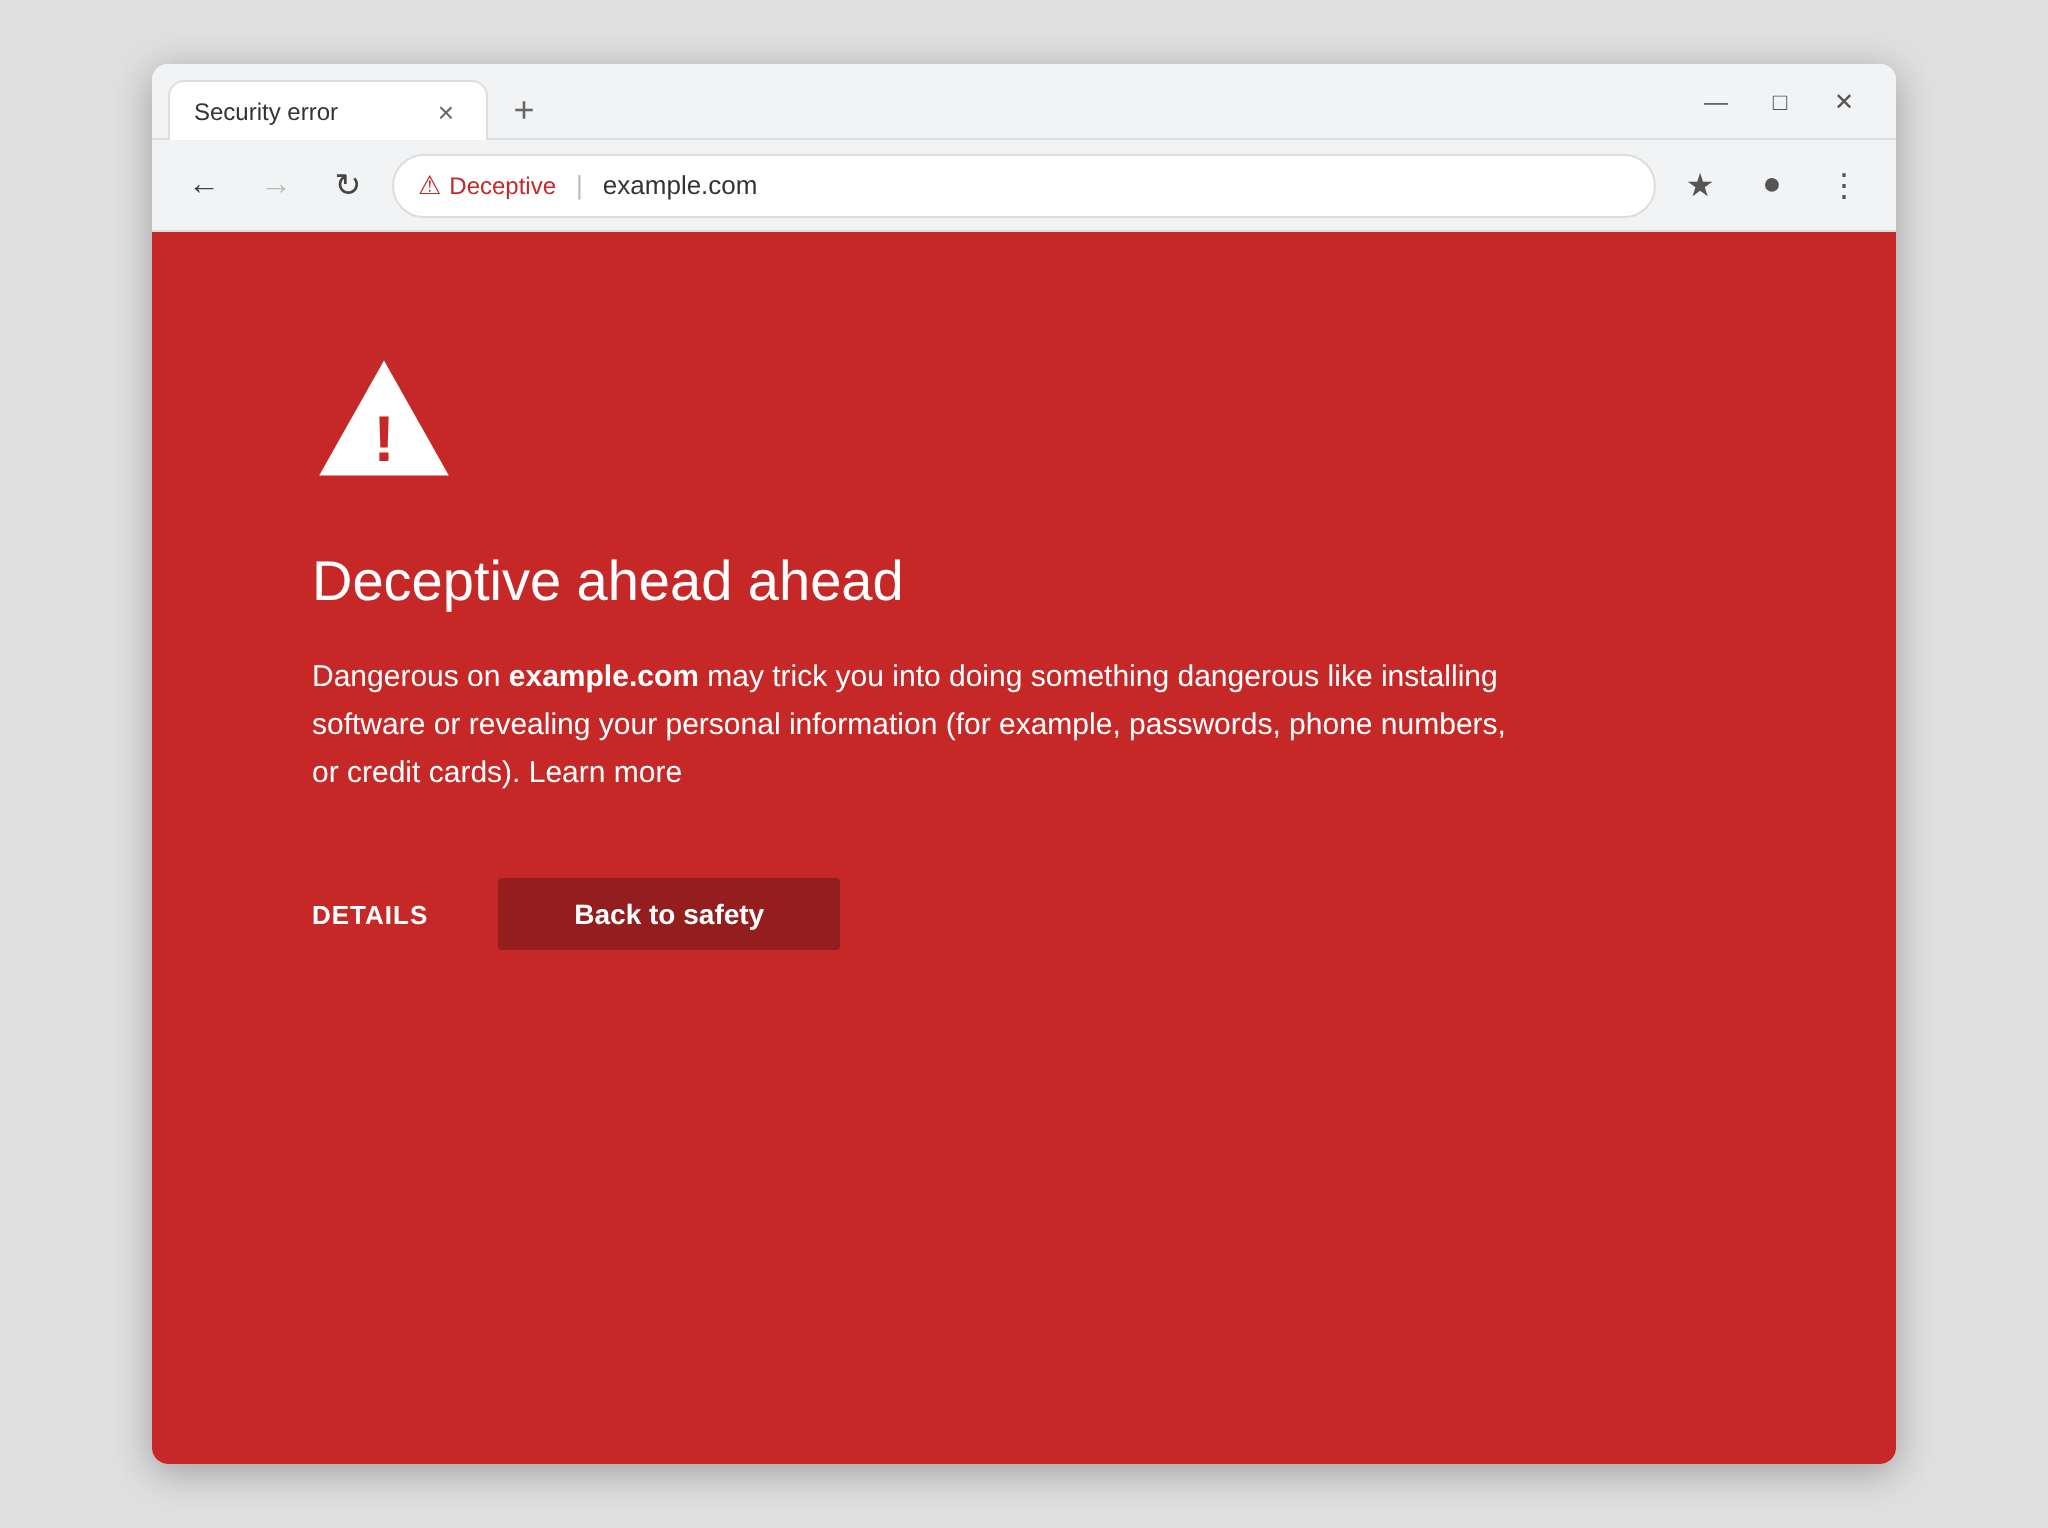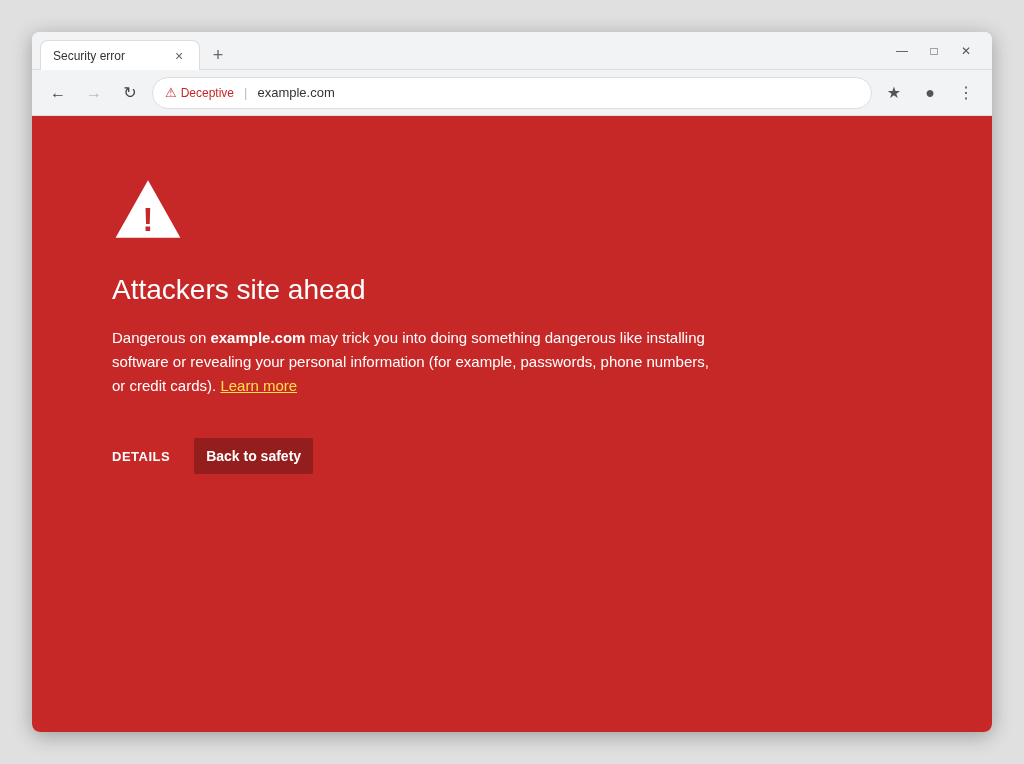--- a/index.html
+++ b/index.html
@@ -6,21 +6,21 @@
     body {
       background: #e0e0e0;
       display: flex;
       justify-content: center;
       align-items: center;
       width: 1024px;
       height: 764px;
       font-family: 'Arial', sans-serif;
     }
     .browser-window {
-      width: 960px;
+      width: 872px;
       height: 700px;
       background: #fff;
       border-radius: 8px;
       box-shadow: 0 4px 20px rgba(0,0,0,0.3);
       overflow: hidden;
       display: flex;
       flex-direction: column;
     }
     
     .title-bar {
@@ -202,42 +202,41 @@
     .error-description {
       font-size: 15px;
       color: #fff;
       line-height: 1.6;
       margin-bottom: 40px;
     }
     .error-description .site-name {
       font-weight: bold;
     }
     .learn-more-link {
-      color: #fde047;
-      text-decoration: underline;
+      color: #ffffff;
       cursor: pointer;
     }
     .error-actions {
       display: flex;
       align-items: center;
-      gap: 24px;
+      gap: 35px;
     }
     .details-link {
       font-size: 13px;
       font-weight: 600;
       color: #fff;
       text-transform: uppercase;
       letter-spacing: 0.5px;
       cursor: pointer;
     }
     .back-to-safety-btn {
       background: #8b0000;
       color: #fff;
       border: none;
-      padding: 10px 12px;
+      padding: 10px 38px;
       font-size: 14px;
       font-weight: 600;
       border-radius: 2px;
       cursor: pointer;
       background: rgba(0,0,0,0.25);
     }
   </style>
 </head>
 <body>
 
@@ -278,21 +277,21 @@
   </div>
 
   <div class="error-page">
     <div class="error-content">
       
       <svg class="warning-triangle" viewBox="0 0 80 72" xmlns="http://www.w3.org/2000/svg">
         <polygon points="40,4 76,68 4,68" fill="white" stroke="none"></polygon>
         <text x="40" y="60" text-anchor="middle" font-size="36" font-weight="bold" fill="#c62828">!</text>
       </svg>
 
-      <h1 class="error-heading">Attackers site ahead</h1>
+      <h1 class="error-heading">Deceptive ahead ahead</h1>
 
       <p class="error-description">
         <span>Dangerous on </span><span class="site-name">example.com</span><span> may trick you into doing something dangerous like installing software or revealing your personal information (for example, passwords, phone numbers, or credit cards).</span> <a class="learn-more-link">Learn more</a>
       </p>
 
       <div class="error-actions">
         <span class="details-link">DETAILS</span>
         <button class="back-to-safety-btn">Back to safety</button>
       </div>
     </div>

